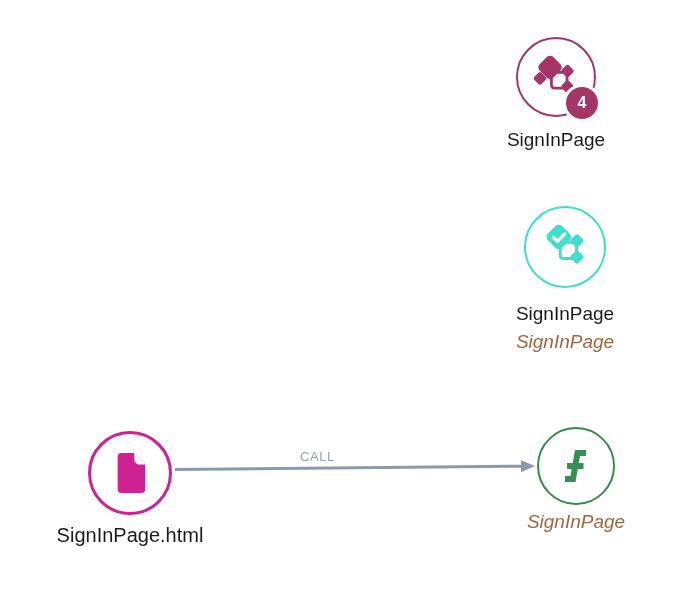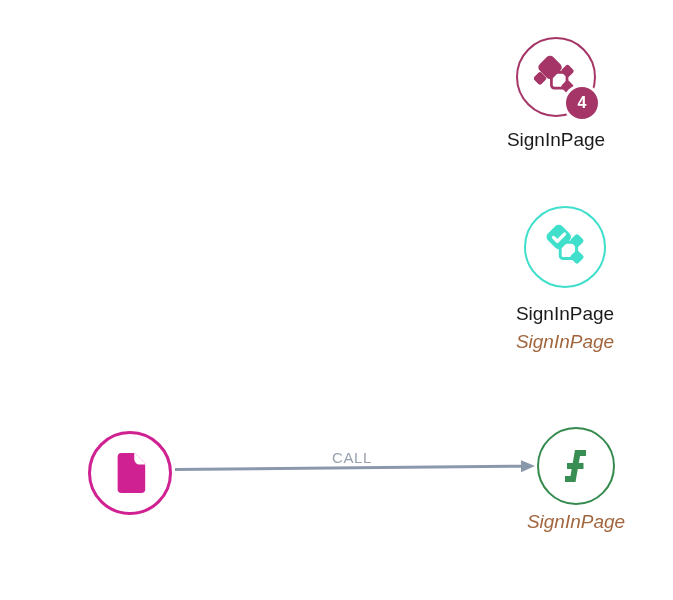--- a/index.html
+++ b/index.html
@@ -40,22 +40,22 @@
   
   #node-func { left:496px; top:427px; width:160px; }
   #node-func .circle { width:78px; height:78px; border:2.5px solid #358a4d; color:#398e53; }
   #node-func .node-label { margin-top:16px; }
   #node-func .node-sublabel { margin-top:6px; }
 
   
   #edge-layer { position:absolute; left:0; top:0; width:673px; height:600px; pointer-events:none; }
   #edge-layer .edge-line { pointer-events:stroke; }
   .edge-label {
-    position:absolute; left:312px; top:449px; width:80px; text-align:center;
-    font-size:15px; letter-spacing:0.6px; color:#98a2ae;
+    position:absolute; left:300px; top:449px; width:80px; 
+    font-size:13px; letter-spacing:0.6px; color:#98a2ae;
   }
 </style>
 </head>
 <body>
 
 <div class="canvas">
 
   <svg id="edge-layer">
     <defs>
       <marker id="arrowhead" markerUnits="userSpaceOnUse" markerWidth="14" markerHeight="12" refX="3" refY="6" orient="auto">
@@ -94,20 +94,21 @@
     <div class="node-sublabel">SignInPage</div>
   </div>
 
   <div class="node" id="node-file">
     <div class="circle">
       <svg width="38" height="46" viewBox="0 0 40 48">
         <path d="M11 3 h14 l11 11 v27 a4 4 0 0 1 -4 4 H11 a4 4 0 0 1 -4 -4 V7 a4 4 0 0 1 4 -4 z" fill="currentColor"></path>
         <path d="M24.5 2.5 L37 15 H30 a5.5 5.5 0 0 1 -5.5 -5.5 z" fill="#ffffff"></path>
       </svg>
     </div>
+    <div class="node-label">SignInPage.html</div>
   </div>
 
   <div class="node" id="node-func">
     <div class="circle">
       <svg width="40" height="40" viewBox="0 0 40 40">
         <path d="M30 7 H21.5 L17 33 H9" fill="none" stroke="currentColor" stroke-width="6" stroke-linecap="butt" stroke-linejoin="miter"></path>
         <path d="M11 20 H27.5" fill="none" stroke="currentColor" stroke-width="6"></path>
       </svg>
     </div>
     <div class="node-sublabel">SignInPage</div>

